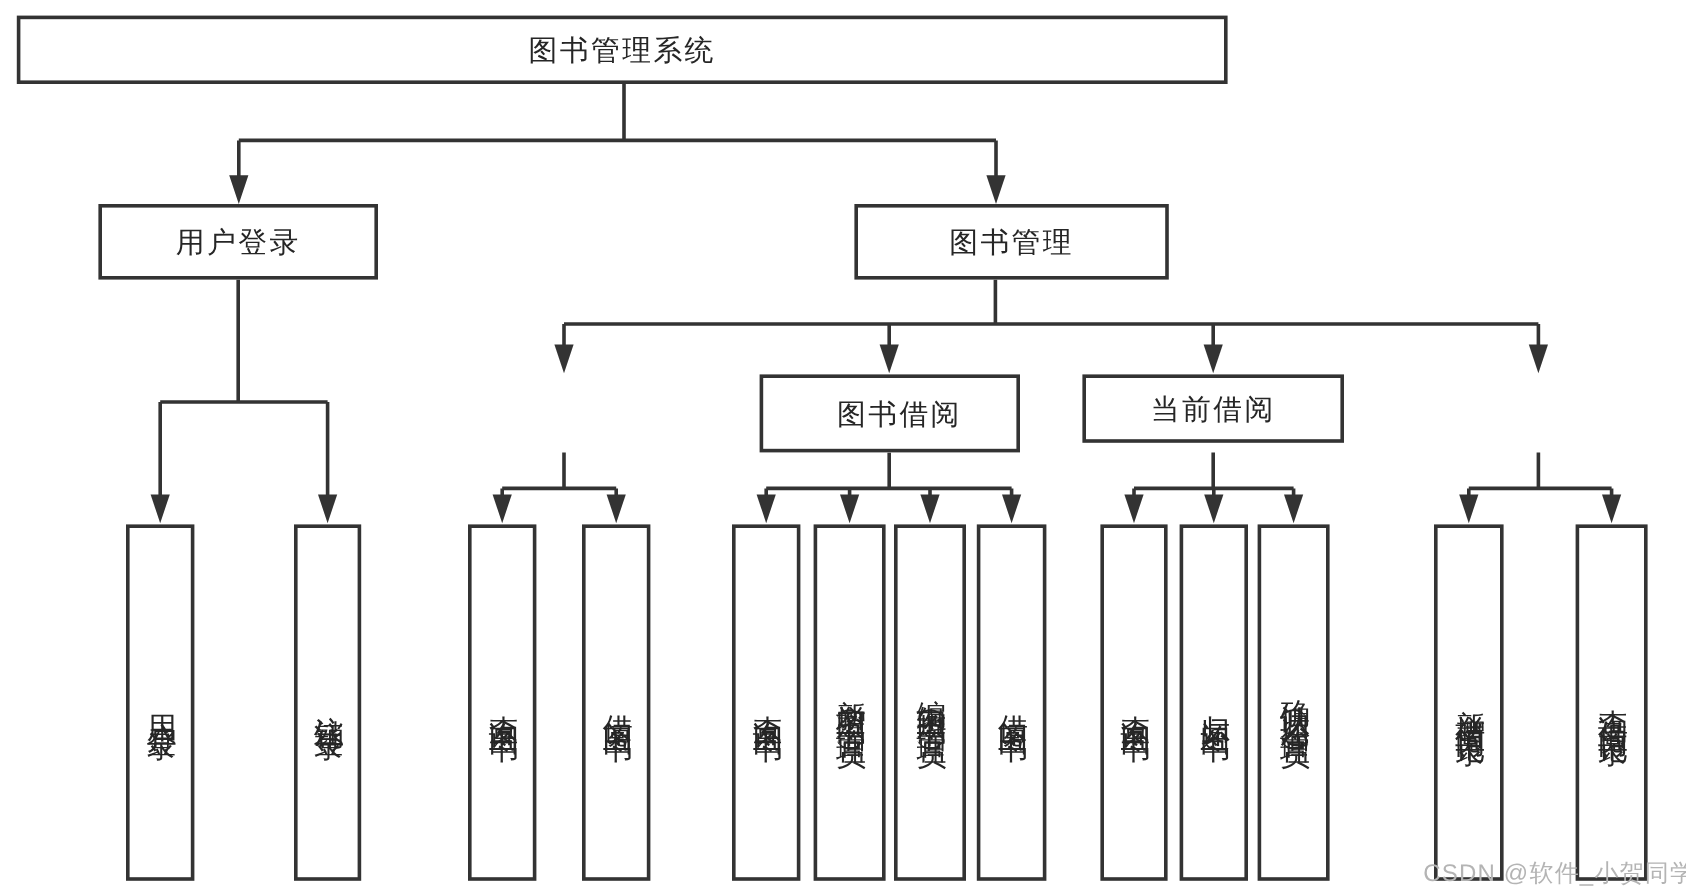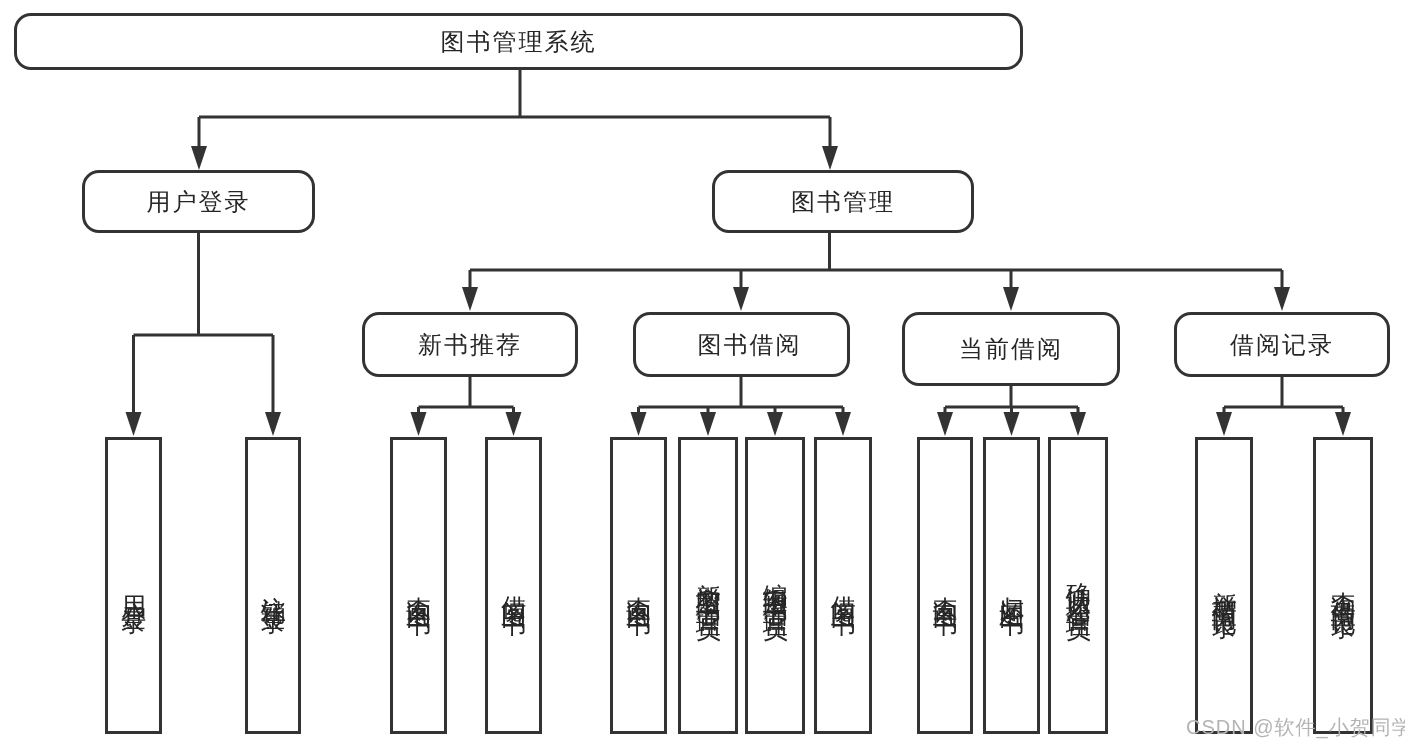--- a/index.html
+++ b/index.html
@@ -6,21 +6,21 @@
   .canvas {
     position:relative; width:1405px; height:747px; background:#ffffff;
     font-family:"Liberation Sans","DejaVu Sans",sans-serif; overflow:hidden;
   }
   .wires { position:absolute; left:0; top:0; pointer-events:none; }
   .box {
     position:absolute; box-sizing:border-box; border:3px solid #333333;
     background:#ffffff; display:flex; align-items:center; justify-content:center;
     color:#262626;
   }
-  .hbox { font-size:24px; letter-spacing:2px; white-space:nowrap;border-radius:17px; }
+  .hbox { font-size:24px; letter-spacing:2px; white-space:nowrap; }
   .vbox .vtext {
     writing-mode:vertical-rl; text-orientation:mixed;
     font-size:25px; letter-spacing:5px; line-height:1.1;
   }
   .watermark {
     position:absolute; left:1186px; top:714px; font-size:20px;
     color:#b4b4b4; letter-spacing:1px; white-space:nowrap;
   }
 </style>
 </head>
@@ -72,31 +72,25 @@
     <span>图书管理系统</span>
   </div>
 
   <div class="box hbox" style="left:82px; top:170px; width:233px; height:63px;">
     <span>用户登录</span>
   </div>
   <div class="box hbox" style="left:712px; top:170px; width:262px; height:63px;">
     <span>图书管理</span>
   </div>
 
-  <div class="box hbox" style="left:362px; top:312px; width:216px; height:65px;">
-    <span>新书推荐</span>
-  </div>
   <div class="box hbox" style="left:633px; top:312px; width:217px; height:65px;padding-left:16px;">
     <span>图书借阅</span>
   </div>
-  <div class="box hbox" style="left:902px; top:312px; width:218px; height:74px;">
+  <div class="box hbox" style="left:902px; top:312px; width:218px; height:57px;">
     <span>当前借阅</span>
-  </div>
-  <div class="box hbox" style="left:1174px; top:312px; width:216px; height:65px;">
-    <span>借阅记录</span>
   </div>
 
   <div class="box vbox" style="left:105px; top:437px; width:57px; height:297px;">
     <span class="vtext">用户登录</span>
   </div>
   <div class="box vbox" style="left:245px; top:437px; width:56px; height:297px;">
     <span class="vtext">注销登录</span>
   </div>
 
   <div class="box vbox" style="left:390px; top:437px; width:57px; height:297px;">

